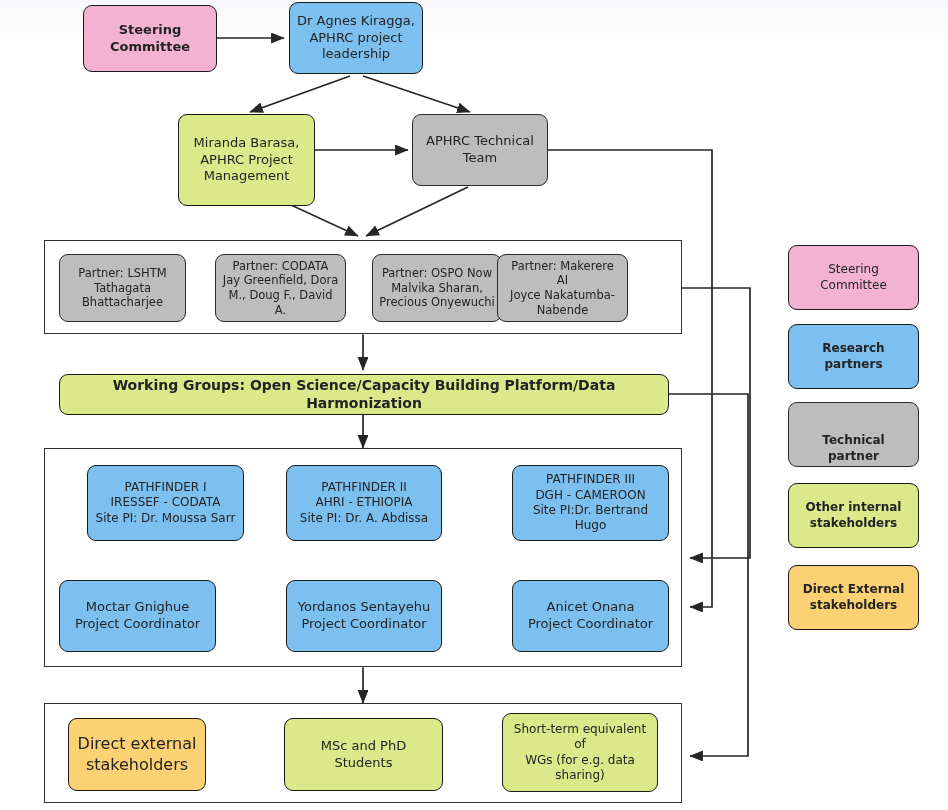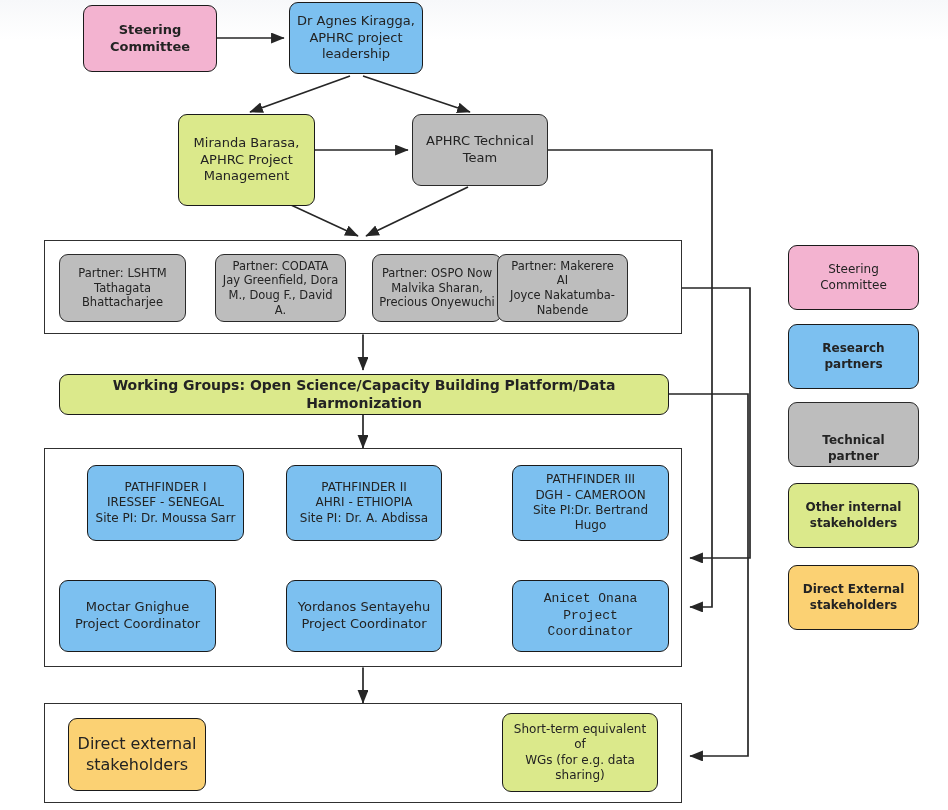--- a/index.html
+++ b/index.html
@@ -173,21 +173,21 @@
 
   <div class="node lime f14 b" style="left:59px; top:374px; width:610px; height:41px;">
     <span>Working Groups: Open Science/Capacity Building Platform/Data Harmonization</span>
   </div>
 
   <div class="grp" style="left:44px; top:448px; width:638px; height:219px;"></div>
 
   <div class="node blue f12" style="left:59px; top:465px; width:157px; height:76px;margin-left:28px;">
     <span>
       <span>PATHFINDER I</span>
-      <span>IRESSEF - SENEGAL</span>
+      <span>IRESSEF - CODATA</span>
       <span>Site PI: Dr. Moussa Sarr</span>
     </span>
   </div>
 
   <div class="node blue f12" style="left:286px; top:465px; width:156px; height:76px;">
     <span>
       <span>PATHFINDER II</span>
       <span>AHRI - ETHIOPIA</span>
       <span>Site PI: Dr. A. Abdissa</span>
     </span>
@@ -208,36 +208,39 @@
     </span>
   </div>
 
   <div class="node blue f13" style="left:286px; top:580px; width:156px; height:72px;">
     <span>
       <span>Yordanos Sentayehu</span>
       <span>Project Coordinator</span>
     </span>
   </div>
 
-  <div class="node blue f13" style="left:512px; top:580px; width:157px; height:72px;font-family:Liberation Mono, monospace;">
+  <div class="node blue f13" style="left:512px; top:580px; width:157px; height:72px;">
     <span>
       <span>Anicet Onana</span>
       <span>Project Coordinator</span>
     </span>
   </div>
 
   <div class="grp" style="left:44px; top:703px; width:638px; height:100px;"></div>
 
   <div class="node amber f16" style="left:68px; top:718px; width:138px; height:73px;">
     <span>
       <span>Direct external</span>
       <span>stakeholders</span>
     </span>
   </div>
 
+  <div class="node lime f13" style="left:284px; top:718px; width:159px; height:73px;">
+    <span>MSc and PhD Students</span>
+  </div>
 
   <div class="node lime f12" style="left:502px; top:713px; width:156px; height:79px;">
     <span>
       <span>Short-term equivalent of</span>
       <span>WGs (for e.g. data</span>
       <span>sharing)</span>
     </span>
   </div>
 
   <div class="node pink f12" style="left:788px; top:245px; width:131px; height:65px;">

